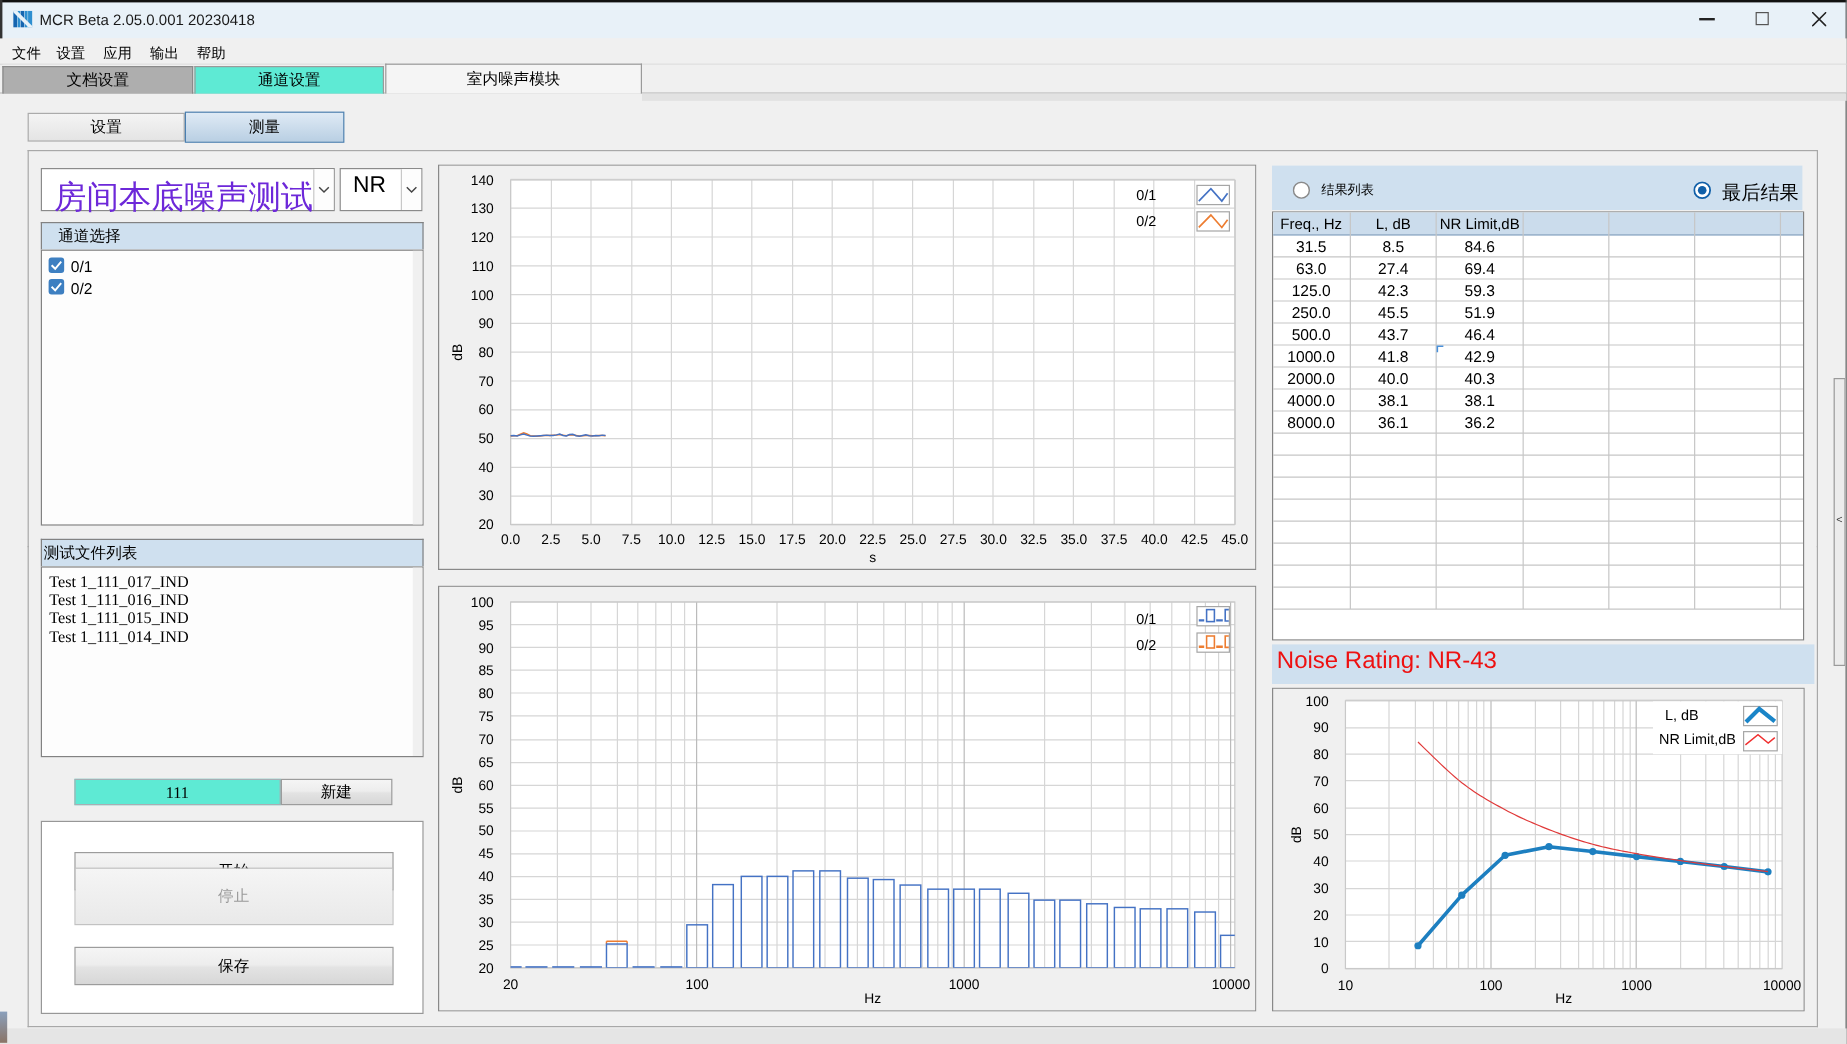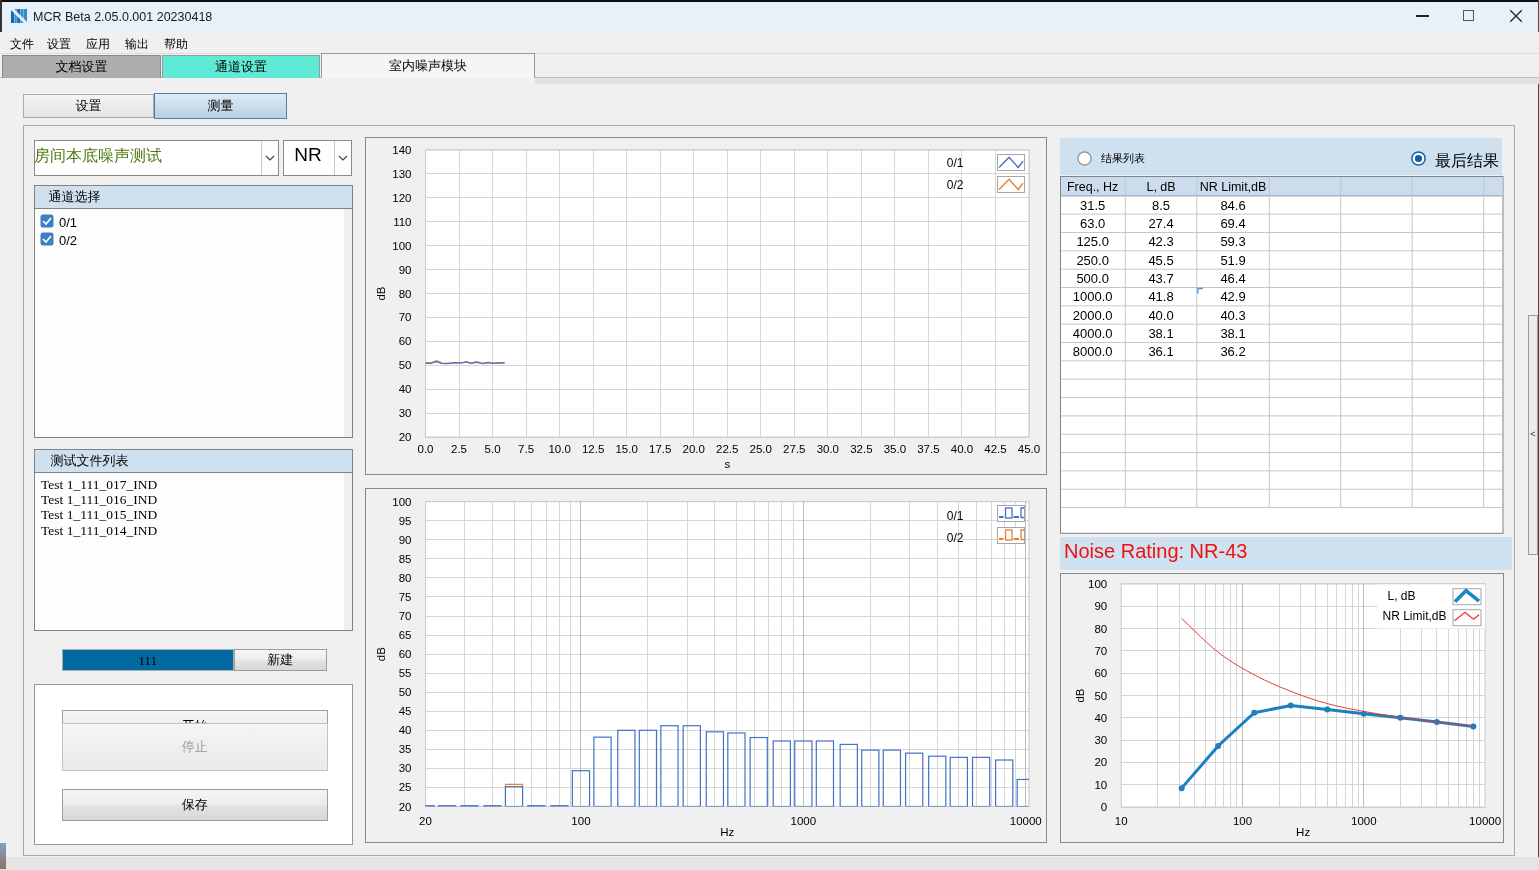--- a/index.html
+++ b/index.html
@@ -45,21 +45,21 @@
 <div class="abs" style="left:321px;top:53px;width:214px;height:25px;background:#f5f5f5;border:1px solid #9a9a9a;border-bottom:none;display:flex;align-items:center;justify-content:center;font-size:13px">室内噪声模块</div>
 <div class="abs" style="left:535px;top:77.5px;width:1004px;height:6px;background:#e2e2e2"></div>
 
 <div class="btn" style="left:23px;top:94px;width:131px;height:24px;background:linear-gradient(#f4f4f4,#e4e4e4);border:1px solid #ababab">设置</div>
 <div class="abs" style="left:154px;top:93px;width:133px;height:26px;background:linear-gradient(#dfeaf5,#b9cfe3);border:1.5px solid #4a7fb0;display:flex;align-items:center;justify-content:center;font-size:13px">测量</div>
 
 <div class="abs" style="left:23px;top:124.5px;width:1492px;height:331px;border:1px solid #a8a8a8;border-bottom:none"></div>
 <div class="abs" style="left:23px;top:455px;width:1492px;height:401px;border:1px solid #a8a8a8;border-top:none"></div>
 
 <div class="abs" style="left:33.5px;top:140px;width:245px;height:35.5px;background:#fff;border:1px solid #8a8a8a"></div>
-<div class="abs serif" style="left:34px;top:146px;width:227px;text-align:left;font-size:16px;color:#4d7c0f">房间本底噪声测试</div>
+<div class="abs serif" style="left:34px;top:146px;width:227px;text-align:right;font-size:27px;color:#6d28d9">房间本底噪声测试</div>
 <div class="abs" style="left:260.5px;top:141px;width:17px;height:33.5px;background:#fdfdfd;border-left:1px solid #c8c8c8;display:flex;align-items:center;justify-content:center">
     <svg width="10" height="6">
       <path d="M1 1 L5 5 L9 1" fill="none" stroke="#444" stroke-width="1.2"></path>
     </svg>
   </div>
 
 <div class="abs" style="left:282.5px;top:140px;width:69px;height:35.5px;background:#fff;border:1px solid #8a8a8a"></div>
 <div class="abs" style="left:283px;top:143.5px;width:50px;text-align:center;font-size:19px;color:#000">NR</div>
 <div class="abs" style="left:333.5px;top:141px;width:17px;height:33.5px;background:#fdfdfd;border-left:1px solid #c8c8c8;display:flex;align-items:center;justify-content:center">
     <svg width="10" height="6">
@@ -74,26 +74,26 @@
     <rect x="0.5" y="0.5" width="13" height="13" rx="2.5" fill="#3d7fc1"></rect>
     <path d="M3 7 L6 10 L11 4" stroke="#fff" stroke-width="1.6" fill="none"></path>
   </svg>
 <div class="abs" style="left:59px;top:215px;font-size:13px">0/1</div>
 <svg class="abs" style="left:40px;top:232px" width="14" height="14">
     <rect x="0.5" y="0.5" width="13" height="13" rx="2.5" fill="#3d7fc1"></rect>
     <path d="M3 7 L6 10 L11 4" stroke="#fff" stroke-width="1.6" fill="none"></path>
   </svg>
 <div class="abs" style="left:59px;top:233px;font-size:13px">0/2</div>
 
-<div class="hdrblue" style="left:33.5px;top:448.5px;width:319px;height:23px;border:1px solid #828282;border-bottom:none;padding-left:16px">测试文件列表</div>
+<div class="hdrblue" style="left:33.5px;top:448.5px;width:319px;height:23px;border:1px solid #828282;border-bottom:none;padding-left:2px">测试文件列表</div>
 <div class="abs" style="left:33.5px;top:471.5px;width:319px;height:159.5px;background:#fdfdfd;border:1px solid #828282"></div>
 <div class="abs" style="left:344px;top:472.5px;width:8px;height:157px;background:#f0f0f0"></div>
 <div class="abs serif" style="left:41px;top:477px;font-size:13.5px;line-height:15.2px">Test 1_111_017_IND<br>Test 1_111_016_IND<br>Test 1_111_015_IND<br>Test 1_111_014_IND</div>
 
-<div class="abs serif" style="left:61.5px;top:648.5px;width:172.5px;height:22px;background:#0369a1;border:1px solid #a8aeb4;text-align:center;font-size:13.5px;padding-top:3px">111</div>
+<div class="abs serif" style="left:61.5px;top:648.5px;width:172.5px;height:22px;background:#5eead4;border:1px solid #a8aeb4;text-align:center;font-size:13.5px;padding-top:3px">111</div>
 <div class="btn" style="left:234px;top:648.5px;width:92.5px;height:22px">新建</div>
 
 <div class="abs" style="left:34px;top:684px;width:318.5px;height:160.7px;background:#fff;border:1px solid #979797"></div>
 <div class="btn" style="left:62px;top:710px;width:265.5px;height:32px">开始</div>
 <div class="btn" style="left:62px;top:723px;width:265.5px;height:48px;background:linear-gradient(#f5f5f5,#e9e9e9);border-color:#c2c2c2;color:#9a9a9a">停止</div>
 <div class="btn" style="left:62px;top:788.5px;width:265.5px;height:32px">保存</div>
 
 <div class="hdrblue" style="left:1059.5px;top:137.5px;width:442px;height:37.2px"></div>
 <svg class="abs" style="left:1077px;top:151px" width="15" height="15">
     <circle cx="7.5" cy="7.5" r="6.6" fill="#fff" stroke="#8a8a8a" stroke-width="1.2"></circle>

